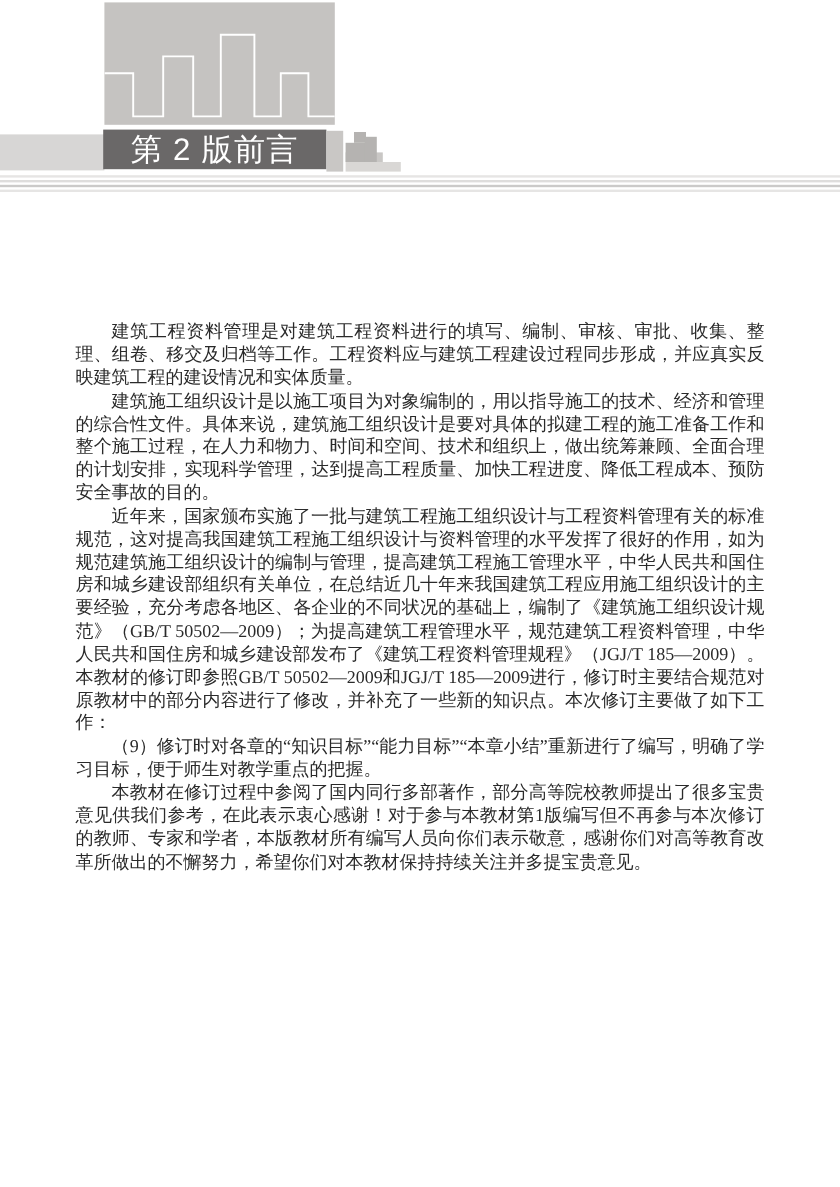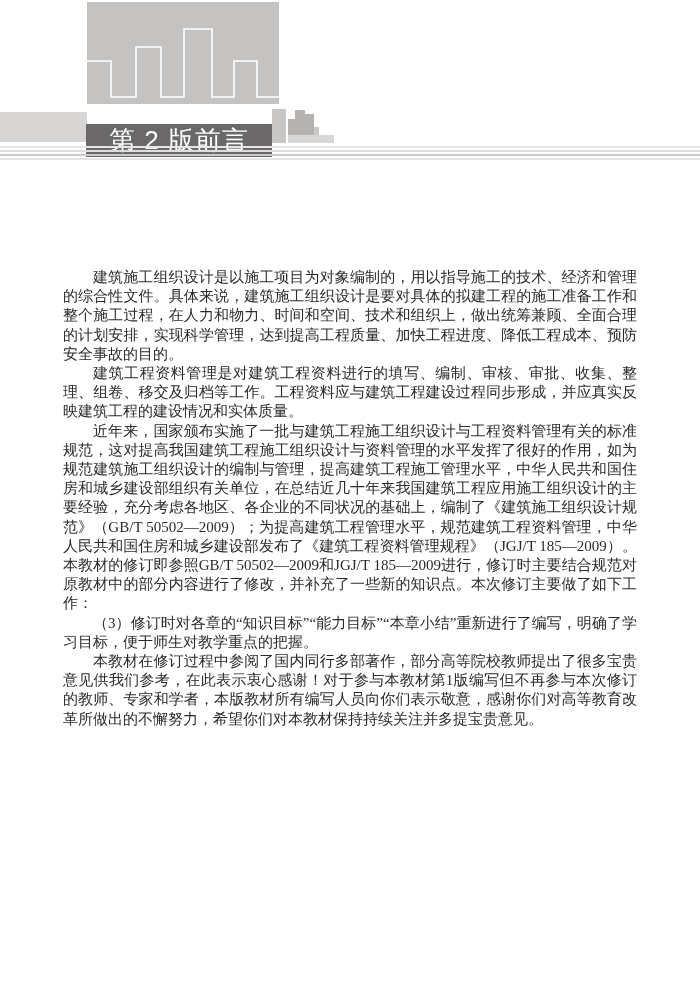--- a/index.html
+++ b/index.html
@@ -27,21 +27,21 @@
 
   .left-band {
     position: absolute;
     left: 0; top: 112px;
     width: 87px; height: 30px;
     background: #d7d6d5;
   }
 
   .title-banner {
     position: absolute;
-    left: 86px; top: 124px;
+    left: 86px; top: 108px;
     width: 186px; height: 33px;
     background: #6a6868;
     color: #ffffff;
     font-family: "Liberation Sans", sans-serif;
     font-size: 26px;
     line-height: 33px;
     text-align: center;
     letter-spacing: 1px;
     white-space: nowrap;
   }
@@ -103,21 +103,21 @@
     <div class="stair stair-m2"></div>
     <div class="stair stair-m3"></div>
 
     <div class="rule rule-1"></div>
     <div class="rule rule-2"></div>
     <div class="rule rule-3"></div>
     <div class="rule rule-4"></div>
   </div>
 
   <main class="preface-body">
+    <p>建筑工程资料管理是对建筑工程资料进行的填写、编制、审核、审批、收集、整理、组卷、移交及归档等工作。工程资料应与建筑工程建设过程同步形成，并应真实反映建筑工程的建设情况和实体质量。</p>
     <p>建筑施工组织设计是以施工项目为对象编制的，用以指导施工的技术、经济和管理的综合性文件。具体来说，建筑施工组织设计是要对具体的拟建工程的施工准备工作和整个施工过程，在人力和物力、时间和空间、技术和组织上，做出统筹兼顾、全面合理的计划安排，实现科学管理，达到提高工程质量、加快工程进度、降低工程成本、预防安全事故的目的。</p>
-    <p>建筑工程资料管理是对建筑工程资料进行的填写、编制、审核、审批、收集、整理、组卷、移交及归档等工作。工程资料应与建筑工程建设过程同步形成，并应真实反映建筑工程的建设情况和实体质量。</p>
     <p>近年来，国家颁布实施了一批与建筑工程施工组织设计与工程资料管理有关的标准规范，这对提高我国建筑工程施工组织设计与资料管理的水平发挥了很好的作用，如为规范建筑施工组织设计的编制与管理，提高建筑工程施工管理水平，中华人民共和国住房和城乡建设部组织有关单位，在总结近几十年来我国建筑工程应用施工组织设计的主要经验，充分考虑各地区、各企业的不同状况的基础上，编制了《建筑施工组织设计规范》（GB/T 50502—2009）；为提高建筑工程管理水平，规范建筑工程资料管理，中华人民共和国住房和城乡建设部发布了《建筑工程资料管理规程》（JGJ/T 185—2009）。本教材的修订即参照GB/T 50502—2009和JGJ/T 185—2009进行，修订时主要结合规范对原教材中的部分内容进行了修改，并补充了一些新的知识点。本次修订主要做了如下工作：</p>
-    <p>（3）修订时对各章的“知识目标”“能力目标”“本章小结”重新进行了编写，明确了学习目标，便于师生对教学重点的把握。</p>
+    <p>（9）修订时对各章的“知识目标”“能力目标”“本章小结”重新进行了编写，明确了学习目标，便于师生对教学重点的把握。</p>
     <p>本教材在修订过程中参阅了国内同行多部著作，部分高等院校教师提出了很多宝贵意见供我们参考，在此表示衷心感谢！对于参与本教材第1版编写但不再参与本次修订的教师、专家和学者，本版教材所有编写人员向你们表示敬意，感谢你们对高等教育改革所做出的不懈努力，希望你们对本教材保持持续关注并多提宝贵意见。</p>
 
   </main>
 
 </div>
 
 </body></html>

